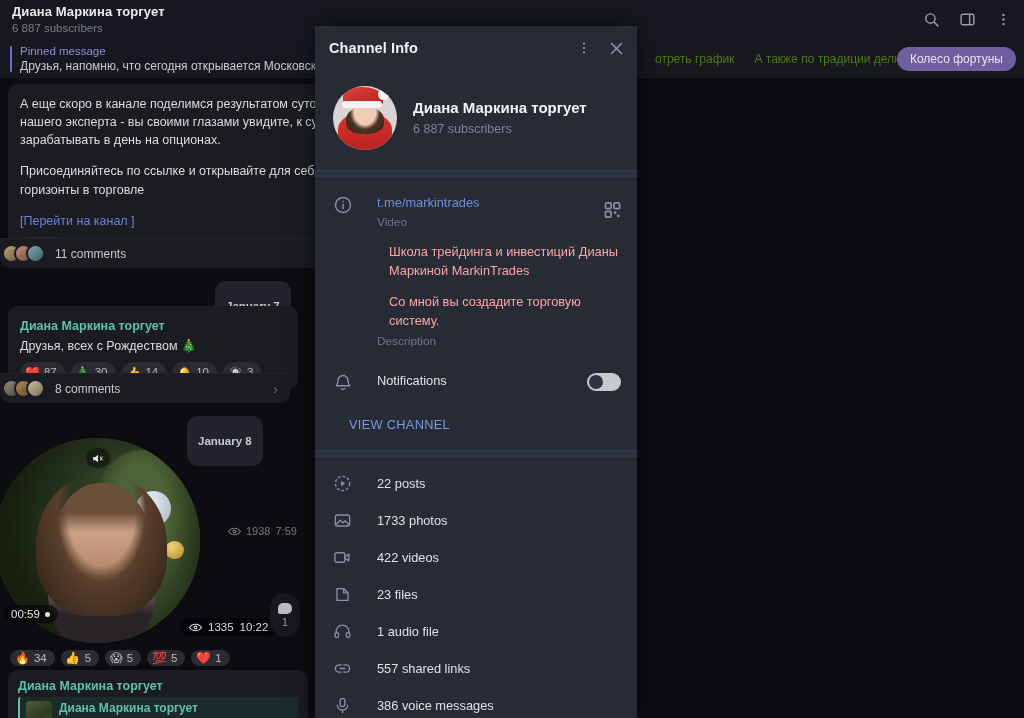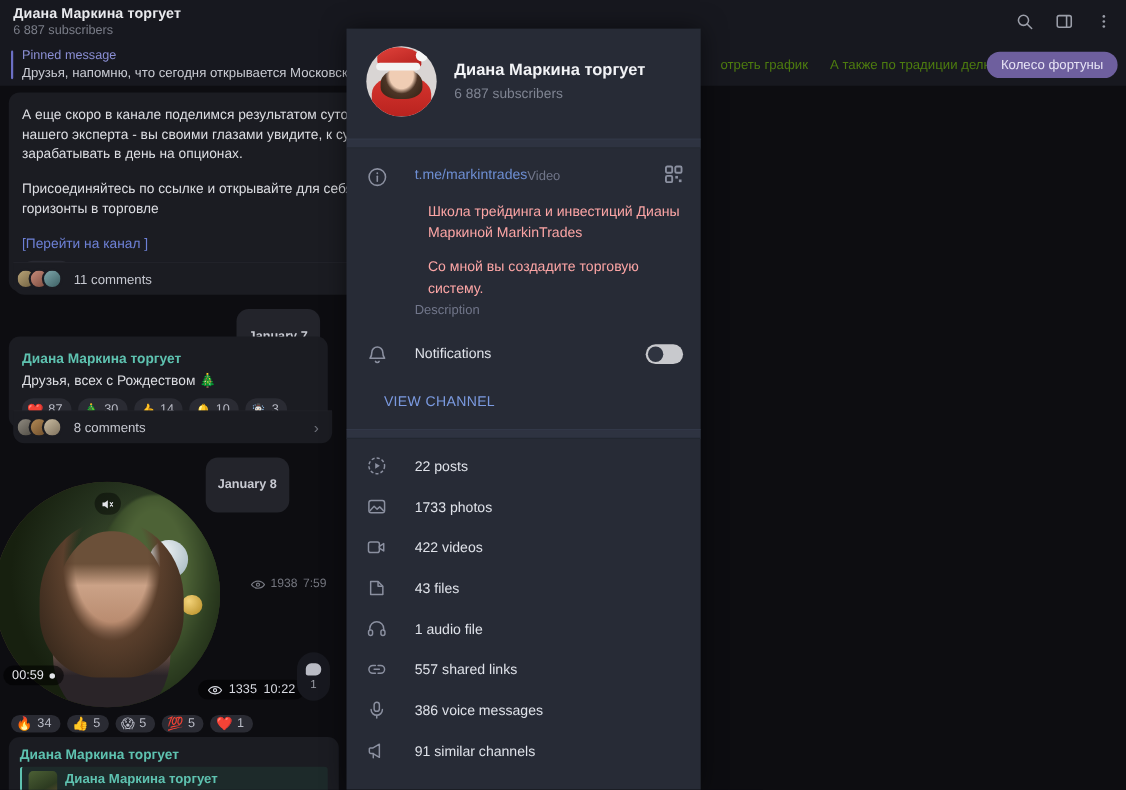--- a/index.html
+++ b/index.html
@@ -59,21 +59,21 @@
     font-size: 11.5px; color: #b9bbc6;
   }
   .reaction .em { font-size: 12px; line-height: 1; }
   .msg-meta {
     position: absolute; right: 12px; bottom: 8px;
     display: flex; align-items: center; gap: 5px;
     font-size: 11px; color: #74767f;
   }
   .eye { width: 13px; height: 9px; }
   .comments-bar {
-    position: absolute; left: 12px; width: 420px; height: 30px;
+    position: absolute; left: 0; width: 420px; height: 30px;
     background: #1b1c22; border-radius: 0 0 10px 10px;
     display: flex; align-items: center; padding: 0 2px; gap: 10px;
     border-top: 1px solid #23242b;
   }
   .avatars { display: flex; }
   .avatars .av {
     width: 19px; height: 19px; border-radius: 50%;
     border: 2px solid #1b1c22; margin-left: -7px;
   }
   .avatars .av:first-child { margin-left: 0; }
@@ -189,21 +189,21 @@
   .pf-sub { font-size: 12.5px; color: #7f8492; margin-top: 3px; }
 
   .panel-divider { height: 9px; background: #2e3341; border-top: 1px solid #323848; border-bottom: 1px solid #22262f; }
 
   .info-block { padding: 6px 0 4px 0; }
   .row {
     display: flex; align-items: flex-start; gap: 0;
     padding: 9px 14px 9px 18px; position: relative;
   }
   .row-ic { width: 44px; flex: none; display: flex; justify-content: flex-start; padding-top: 1px; color: #8b90a0; }
-  .row-main { flex: 1; display: flex; flex-direction: row; line-height: 1.42; }
+  .row-main { flex: 1; display: flex; flex-direction: column; line-height: 1.42; }
   .row-primary { font-size: 12.8px; color: #dfe2e9; }
   .row-primary.link { color: #6e8fd4; }
   .row-secondary { font-size: 11.8px; color: #71768a; margin-top: 2px; }
   .row-right { position: absolute; right: 16px; top: 50%; transform: translateY(-50%); }
 
   .desc-block { padding: 2px 14px 10px 62px; }
   .desc-p { font-size: 12.8px; color: #fca5a5; line-height: 1.5; margin-bottom: 12px; margin-left: 12px; }
   .desc-label { font-size: 11.8px; color: #71768a; }
 
   .toggle {
@@ -415,20 +415,38 @@
         <div class="rq-col">
           <div class="rq-name">Диана Маркина торгует</div>
           <div class="rq-sub">Video message</div>
         </div>
       </div>
     </div>
   </div>
 
   <div class="panel">
 
+    <div class="panel-head">
+      <div class="panel-title">Channel Info</div>
+      <div class="panel-head-actions">
+        <div class="ic">
+          <svg width="16" height="16" viewBox="0 0 24 24" fill="#989dac">
+            <circle cx="12" cy="5.5" r="1.6"></circle>
+              <circle cx="12" cy="12" r="1.6"></circle>
+              <circle cx="12" cy="18.5" r="1.6"></circle>
+          </svg>
+        </div>
+        <div class="ic">
+          <svg width="17" height="17" viewBox="0 0 24 24" fill="none" stroke="#989dac" stroke-width="1.9" stroke-linecap="round">
+            <line x1="5" y1="5" x2="19" y2="19"></line>
+              <line x1="19" y1="5" x2="5" y2="19"></line>
+          </svg>
+        </div>
+      </div>
+    </div>
 
     <div class="profile">
       <div class="pf-avatar">
         <div class="pfa-body"></div>
         <div class="pfa-face"></div>
         <div class="pfa-hair"></div>
         <div class="pfa-hat"></div>
         <div class="pfa-hatbrim"></div>
         <div class="pfa-pom"></div>
       </div>
@@ -520,21 +538,21 @@
         </div>
         <div class="media-label">422 videos</div>
       </div>
       <div class="media-row">
         <div class="media-ic">
           <svg width="19" height="19" viewBox="0 0 24 24" fill="none" stroke="#8b90a0" stroke-width="1.7" stroke-linejoin="round">
             <path d="M5 4.5h8.5L19 10v9.5H5z"></path>
               <path d="M13.5 4.5V10H19"></path>
           </svg>
         </div>
-        <div class="media-label">43 files</div>
+        <div class="media-label">23 files</div>
       </div>
       <div class="media-row">
         <div class="media-ic">
           <svg width="19" height="19" viewBox="0 0 24 24" fill="none" stroke="#8b90a0" stroke-width="1.7" stroke-linecap="round">
             <path d="M4 14v-2a8 8 0 0 1 16 0v2"></path>
             <rect x="2.6" y="13.4" width="4.6" height="6.4" rx="2.3"></rect>
             <rect x="16.8" y="13.4" width="4.6" height="6.4" rx="2.3"></rect>
           </svg>
         </div>
         <div class="media-label">1 audio file</div>

